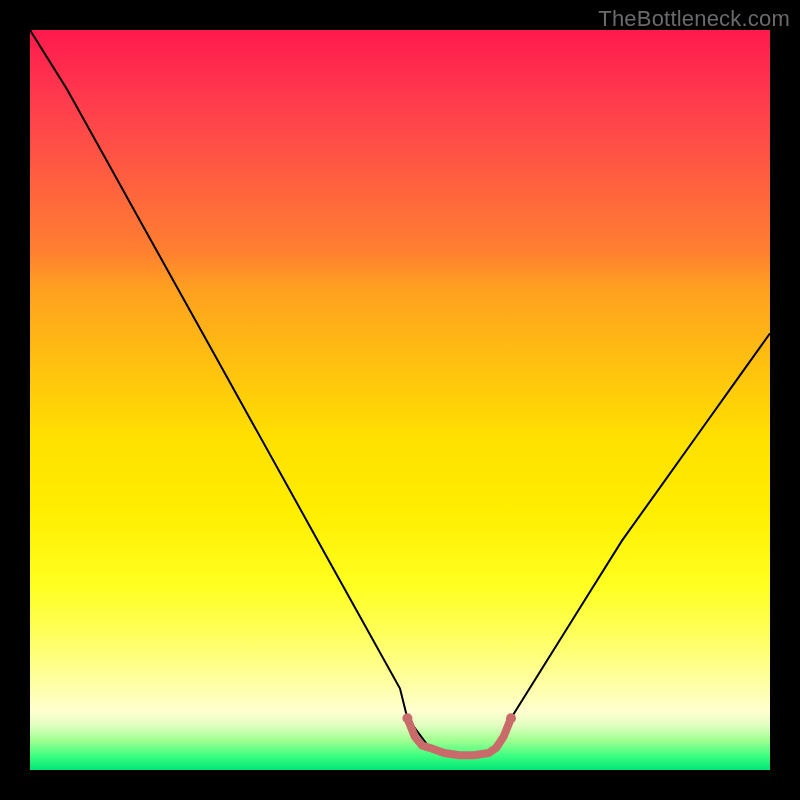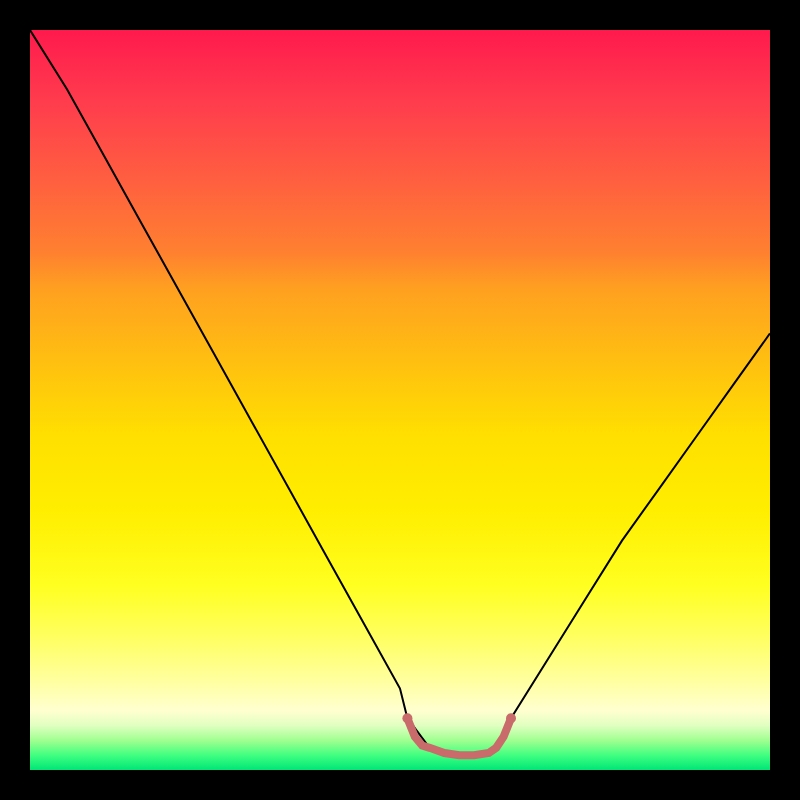--- a/index.html
+++ b/index.html
@@ -63,13 +63,14 @@
 
 <div class="chart-container">
   <div class="plot-area">
     <svg class="curve" viewBox="0 0 740 740" preserveAspectRatio="none">
       <path fill="none" stroke="#000000" stroke-width="2" d="M0.00 0.00 L37.00 59.20 L74.00 125.80 L111.00 192.40 L148.00 259.00 L185.00 325.60 L222.00 392.20 L259.00 458.80 L296.00 525.40 L333.00 592.00 L370.00 658.60 L377.40 688.20 L399.60 717.80 L414.40 722.98 L429.20 725.20 L444.00 725.20 L458.80 722.98 L466.20 717.80 L481.00 688.20 L518.00 629.00 L555.00 569.80 L592.00 510.60 L629.00 458.80 L666.00 407.00 L703.00 355.20 L740.00 303.40"></path>
       <path fill="none" stroke="#c96b6b" stroke-width="8" stroke-linecap="round" d="M377.40 688.20 L384.80 706.70 L392.20 715.58 L399.60 717.80 L414.40 722.98 L429.20 725.20 L444.00 725.20 L458.80 722.98 L466.20 717.80 L473.60 706.70 L481.00 688.20"></path>
       <circle r="5" fill="#c96b6b" cx="377.40" cy="688.20"></circle>
       <circle r="5" fill="#c96b6b" cx="481.00" cy="688.20"></circle>
     </svg>
   </div>
+  <div class="watermark">TheBottleneck.com</div>
 </div>
 
 </body></html>

